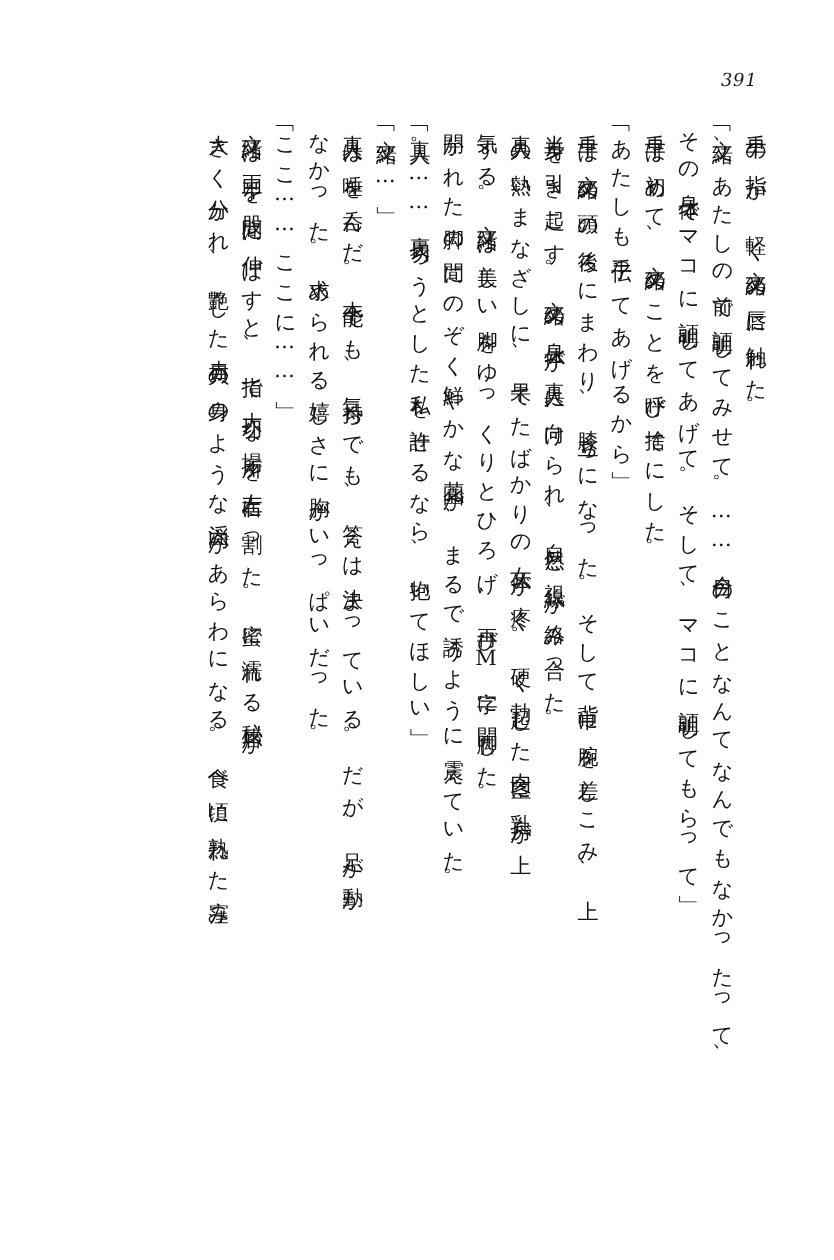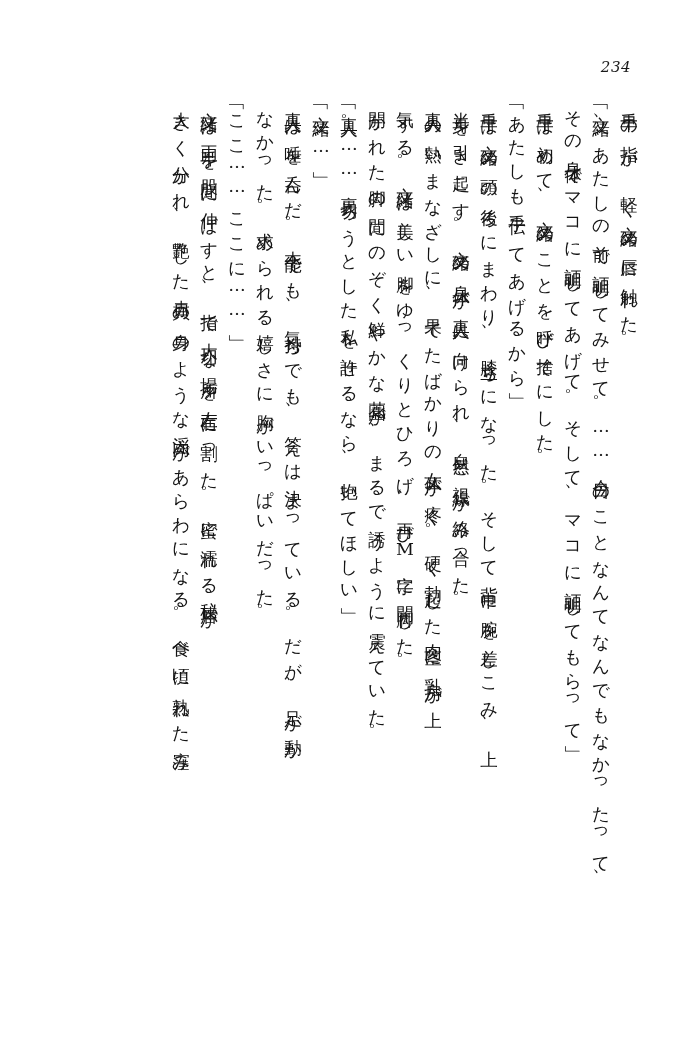--- a/index.html
+++ b/index.html
@@ -56,21 +56,21 @@
     flex: 0 0 28px;
     white-space: pre;
     overflow: visible;
   }
 </style>
 </head>
 <body>
 
 <div class="page">
 
-  <div class="page-number">234</div>
+  <div class="page-number">391</div>
 
   <div class="text-block">
     <div class="line">千早の指が、軽く文緒の唇に触れた。</div>
     <div class="line">「文緒、あたしの前で証明してみせて。……今日のことなんてなんでもなかったって、</div>
     <div class="line">その身体でマコに証明してあげて。そして、マコに証明してもらって」</div>
     <div class="line">千早は初めて、文緒のことを呼び捨てにした。</div>
     <div class="line">「あたしも手伝ってあげるから」</div>
     <div class="line">千早は文緒の頭の後ろにまわり、膝立ちになった。そして背中に腕を差しこみ、上</div>
     <div class="line">半身を引き起こす。文緒の身体が真人に向けられ、自然と視線が絡み合った。</div>
     <div class="line">真人の熱いまなざしに、果てたばかりの女体が疼く。硬く勃起した肉茎に乳房が上</div>

